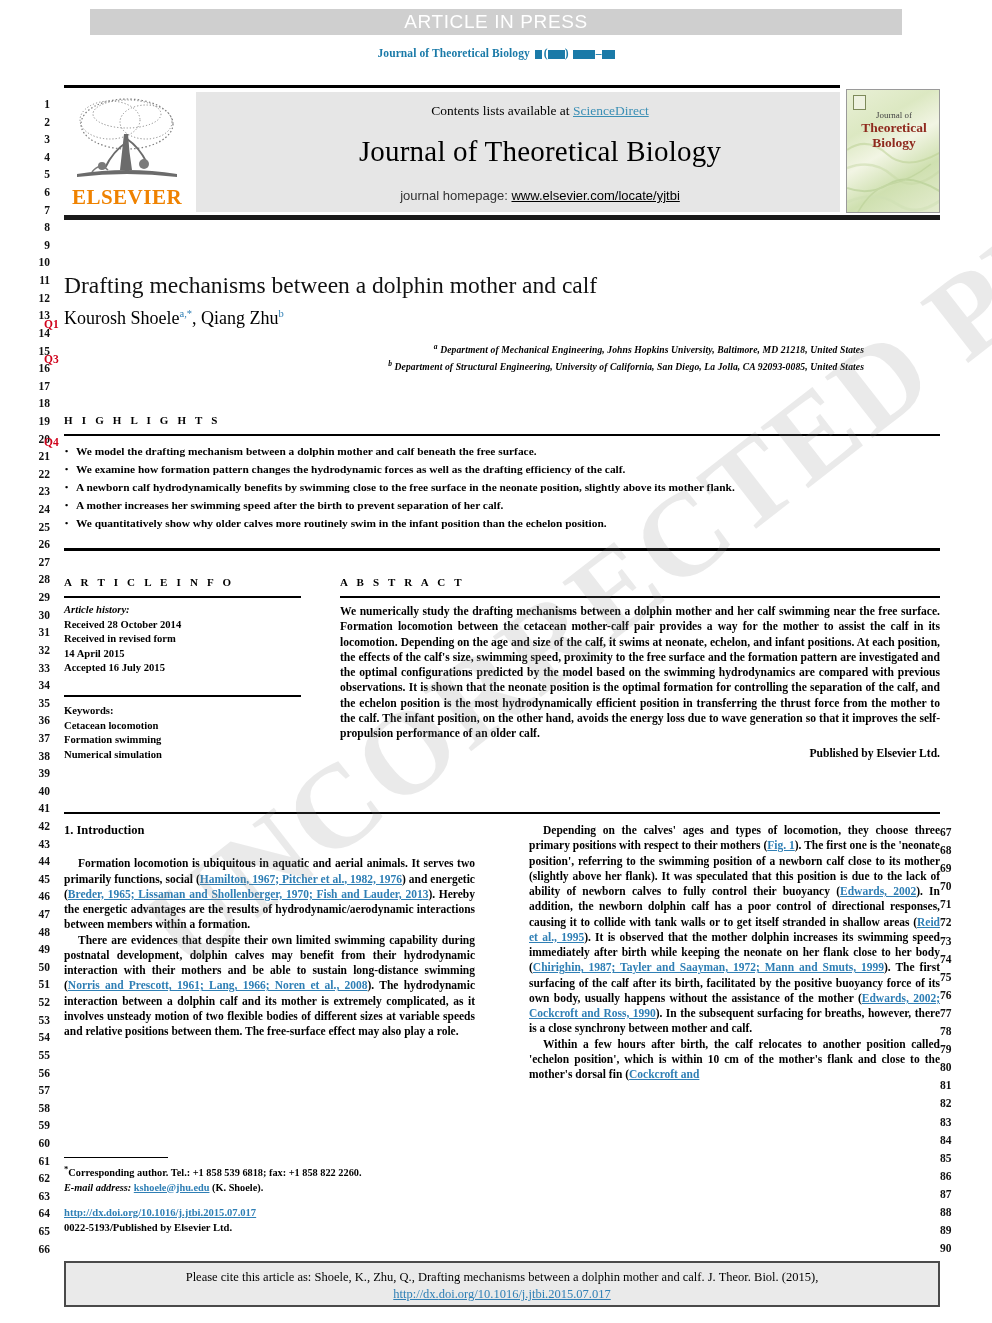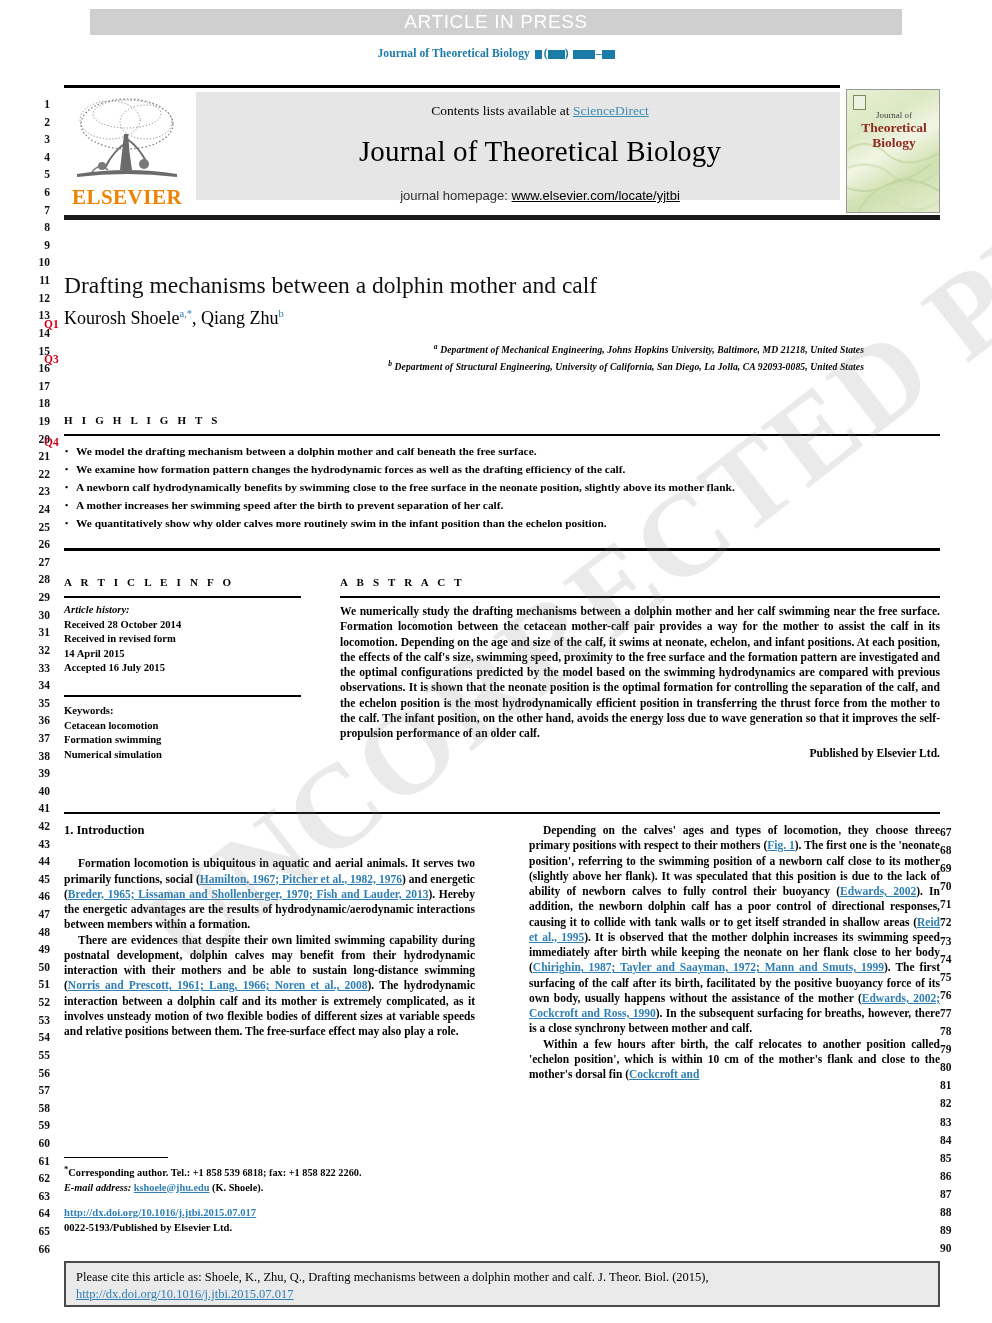--- a/index.html
+++ b/index.html
@@ -62,21 +62,21 @@
   .els-tree { position:absolute; left:6px; top:2px; width:110px; height:92px; }
   .els-word {
     position:absolute; left:0; bottom:2px; width:122px;
     text-align:center;
     font-family:"Liberation Serif", serif;
     font-size:21px; font-weight:700; letter-spacing:0.5px;
     color:#ef8200;
   }
   .sd-box {
     position: absolute; left: 196px; top: 92px;
-    width: 644px; height: 108px;
+    width: 644px; height: 120px;
     background: #e6e6e6;
     text-align: center;
     padding-left: 44px;
   }
   .sd-line1 {
     margin-top: 11px;
     font-size: 13.5px;
     font-family: "Liberation Serif", serif;
   }
   .sd-line1 .sd-link { color:#3b8fb5; }
@@ -238,20 +238,21 @@
   
   .cite-box {
     position:absolute; left:64px; top:1261px;
     width:876px; height:46px;
     background:#eaeaea;
     border:2px solid #4a4a4a;
     padding:6px 10px 13px 10px;
     font-size:12.5px;
     line-height:17px;
     font-family:"Liberation Serif", serif;
+    text-align:center;
   }
   .cite-box .lnk { color:#2f7fb5; }
 
   
   .watermark {
     position:absolute; left:120px; top:330px;
     width:800px; height:620px;
     pointer-events:none;
     z-index: 5;
   }

